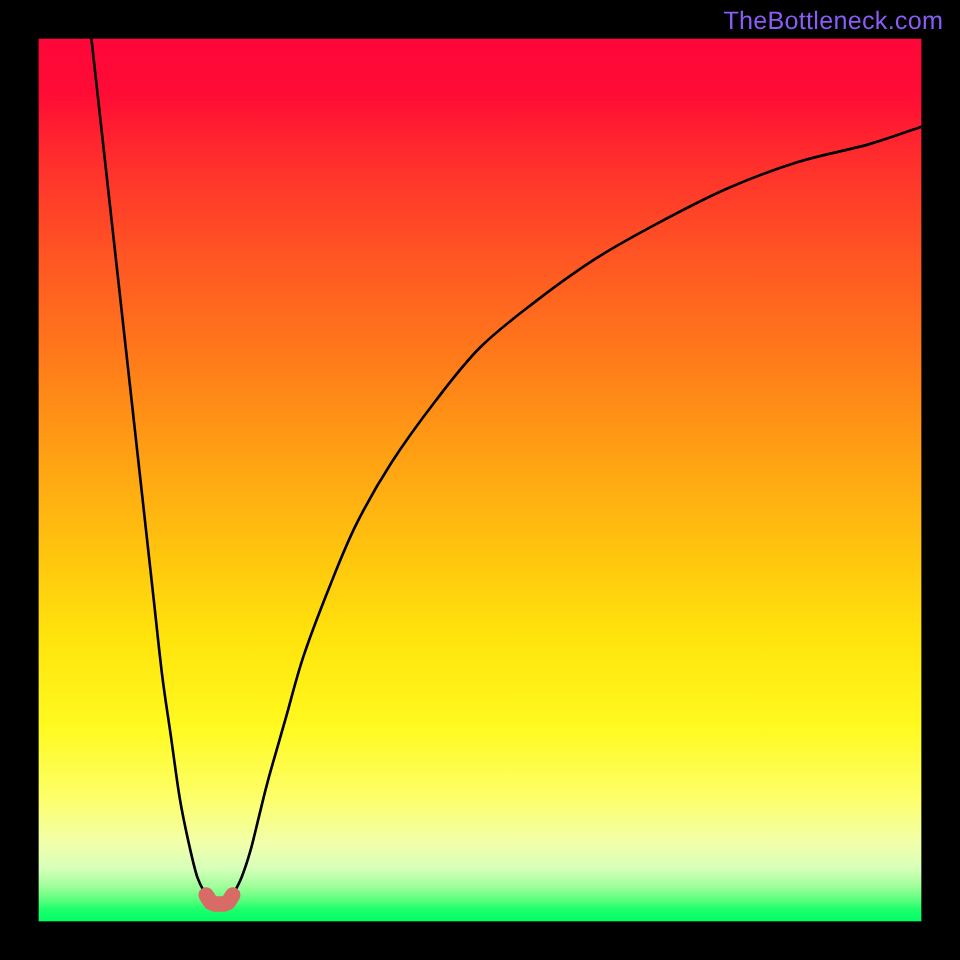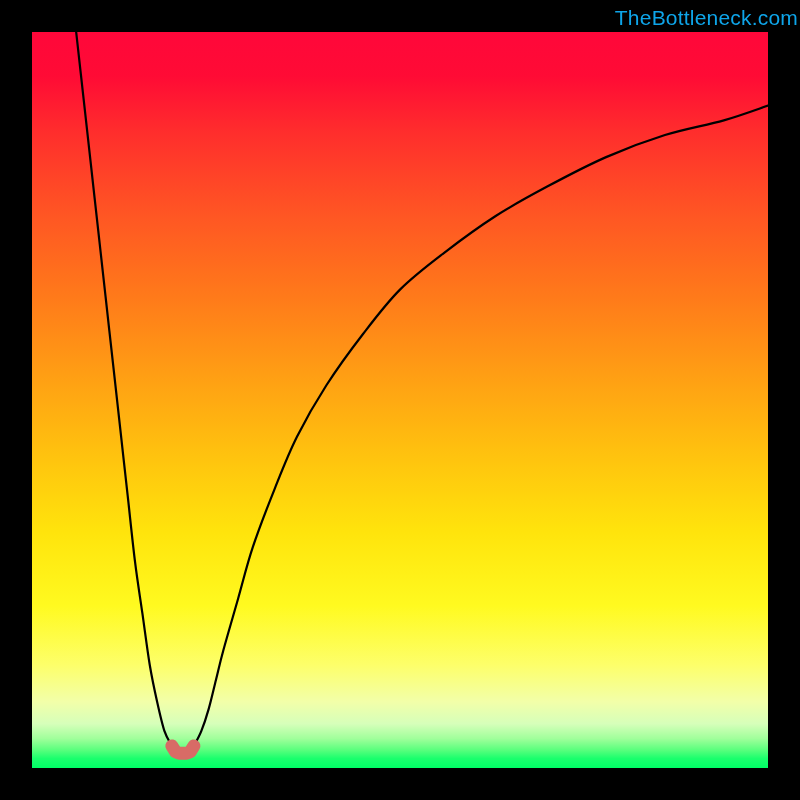--- a/index.html
+++ b/index.html
@@ -50,22 +50,22 @@
   }
   svg.curve {
     position: absolute;
     inset: 0;
     width: 736px;
     height: 736px;
   }
   .watermark {
     position: absolute;
     top: 6px;
-    right: 2px;
-    color: #0ea5e9;
+    right: 14px;
+    color: #8b5cf6;
     font-family: Arial, Helvetica, sans-serif;
     font-size: 21px;
     letter-spacing: 0.2px;
     user-select: none;
   }
 </style>
 </head>
 <body>
 
 <div class="frame">

